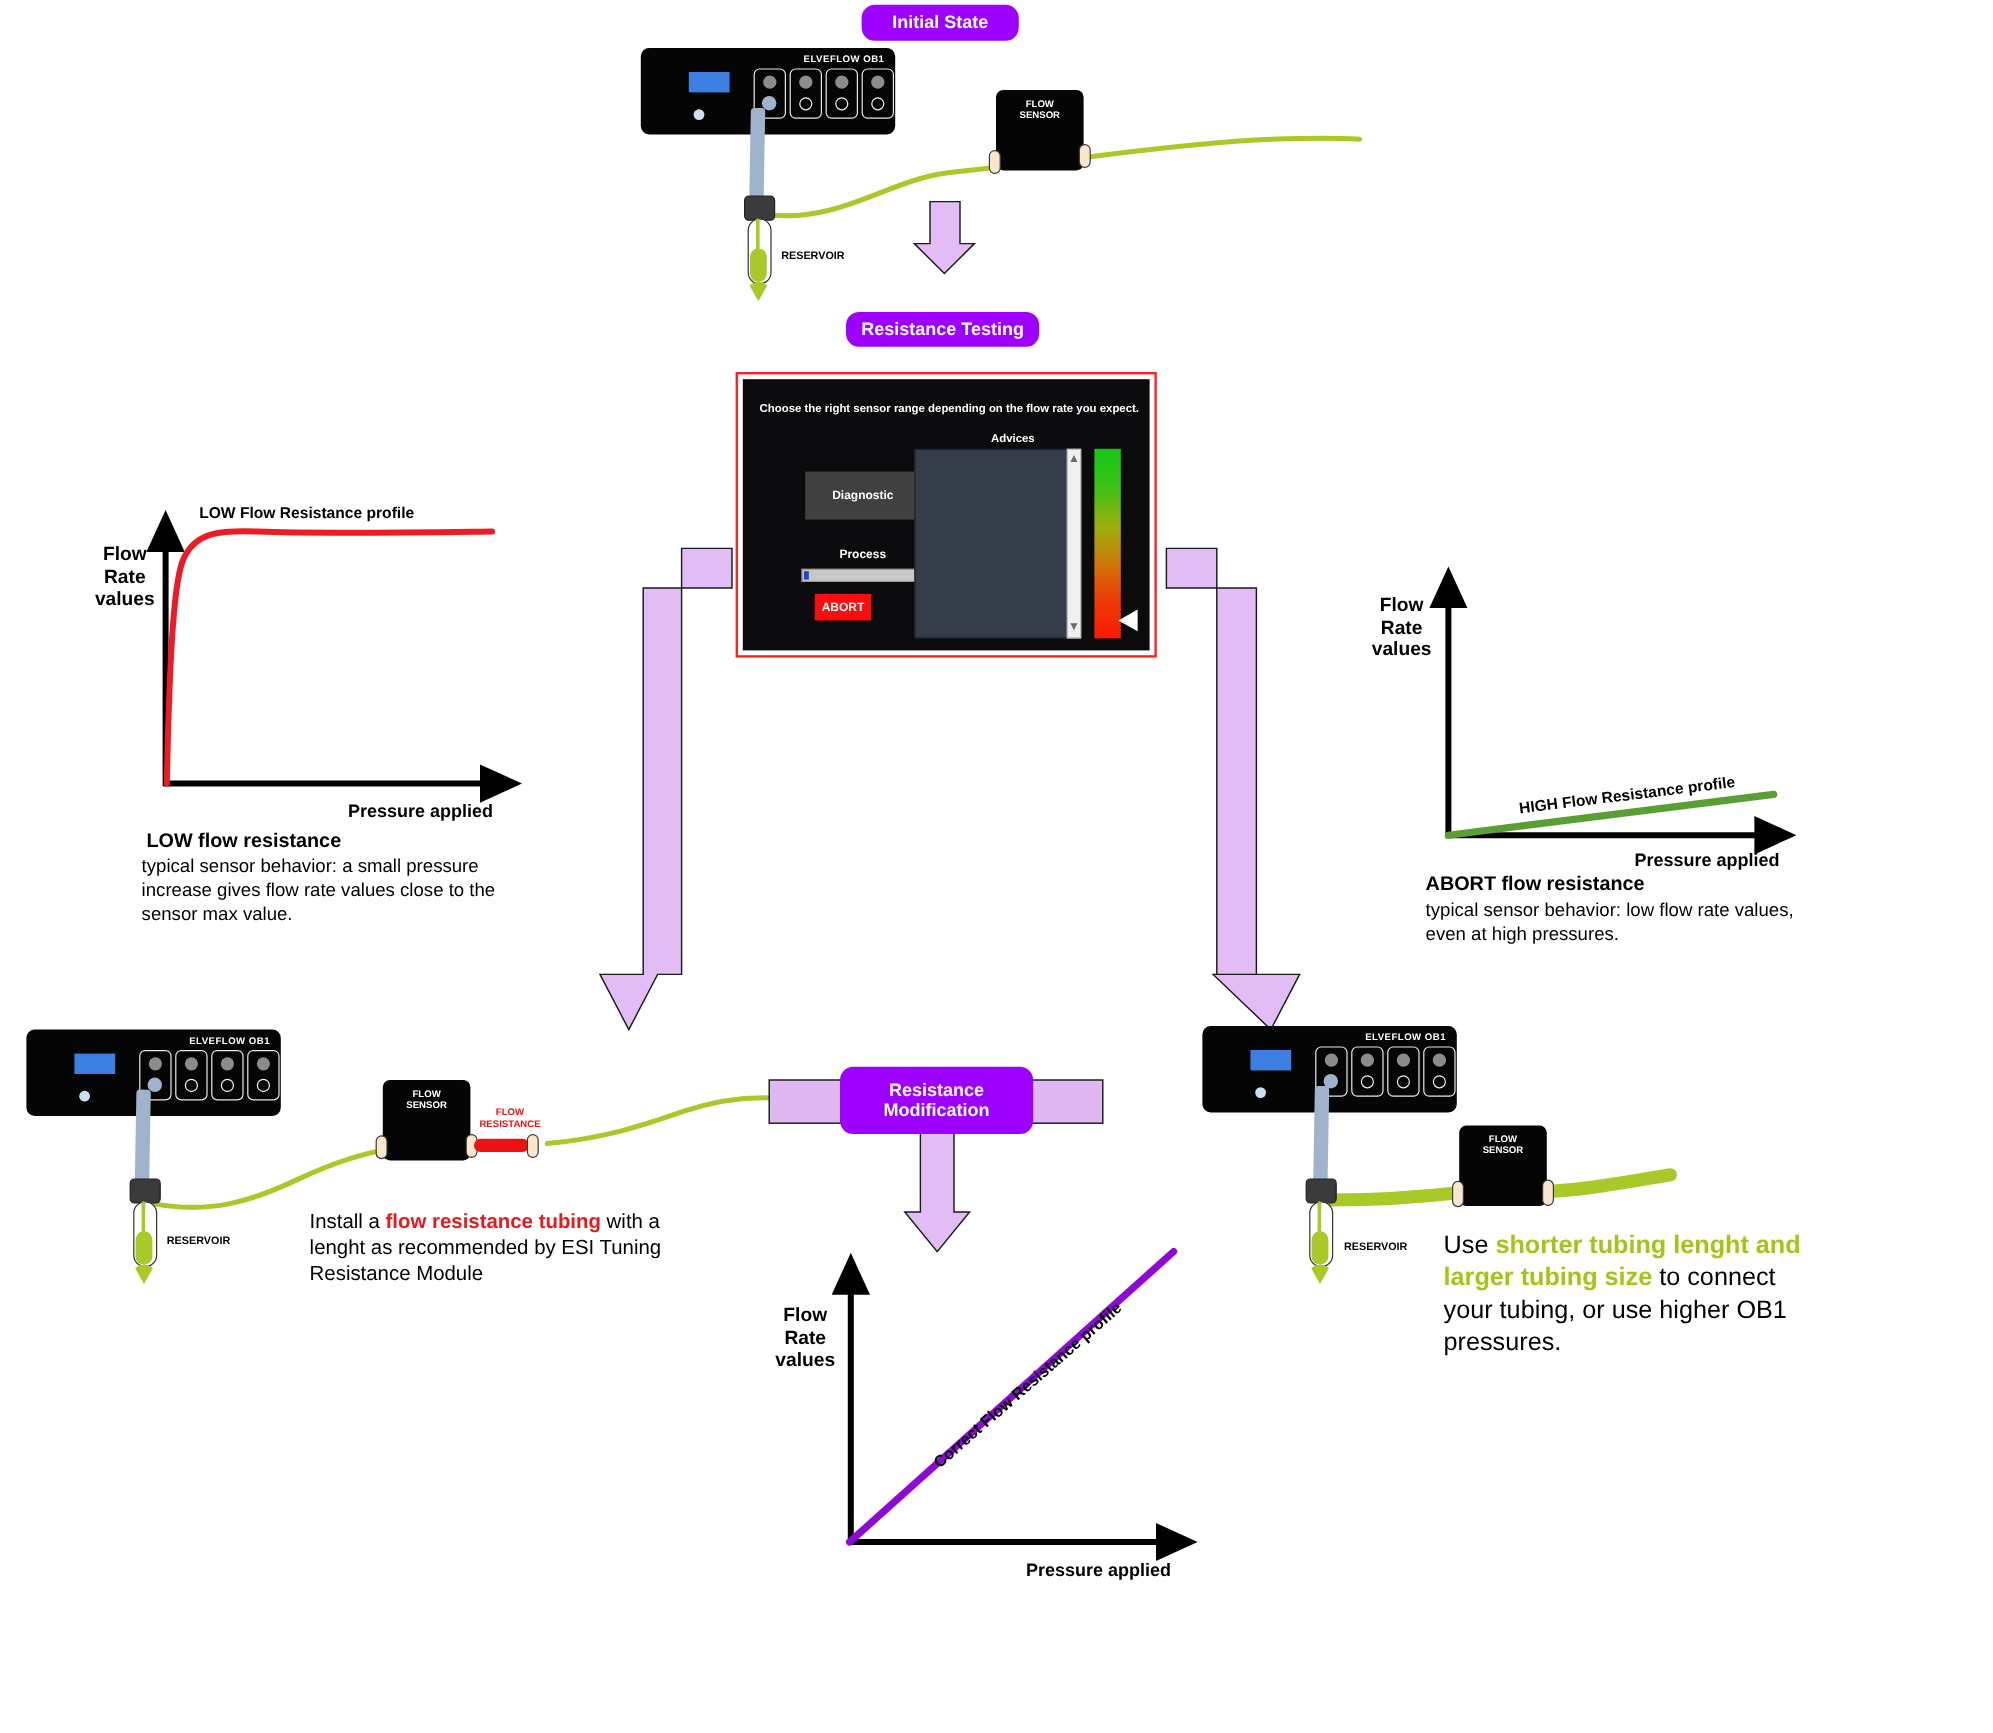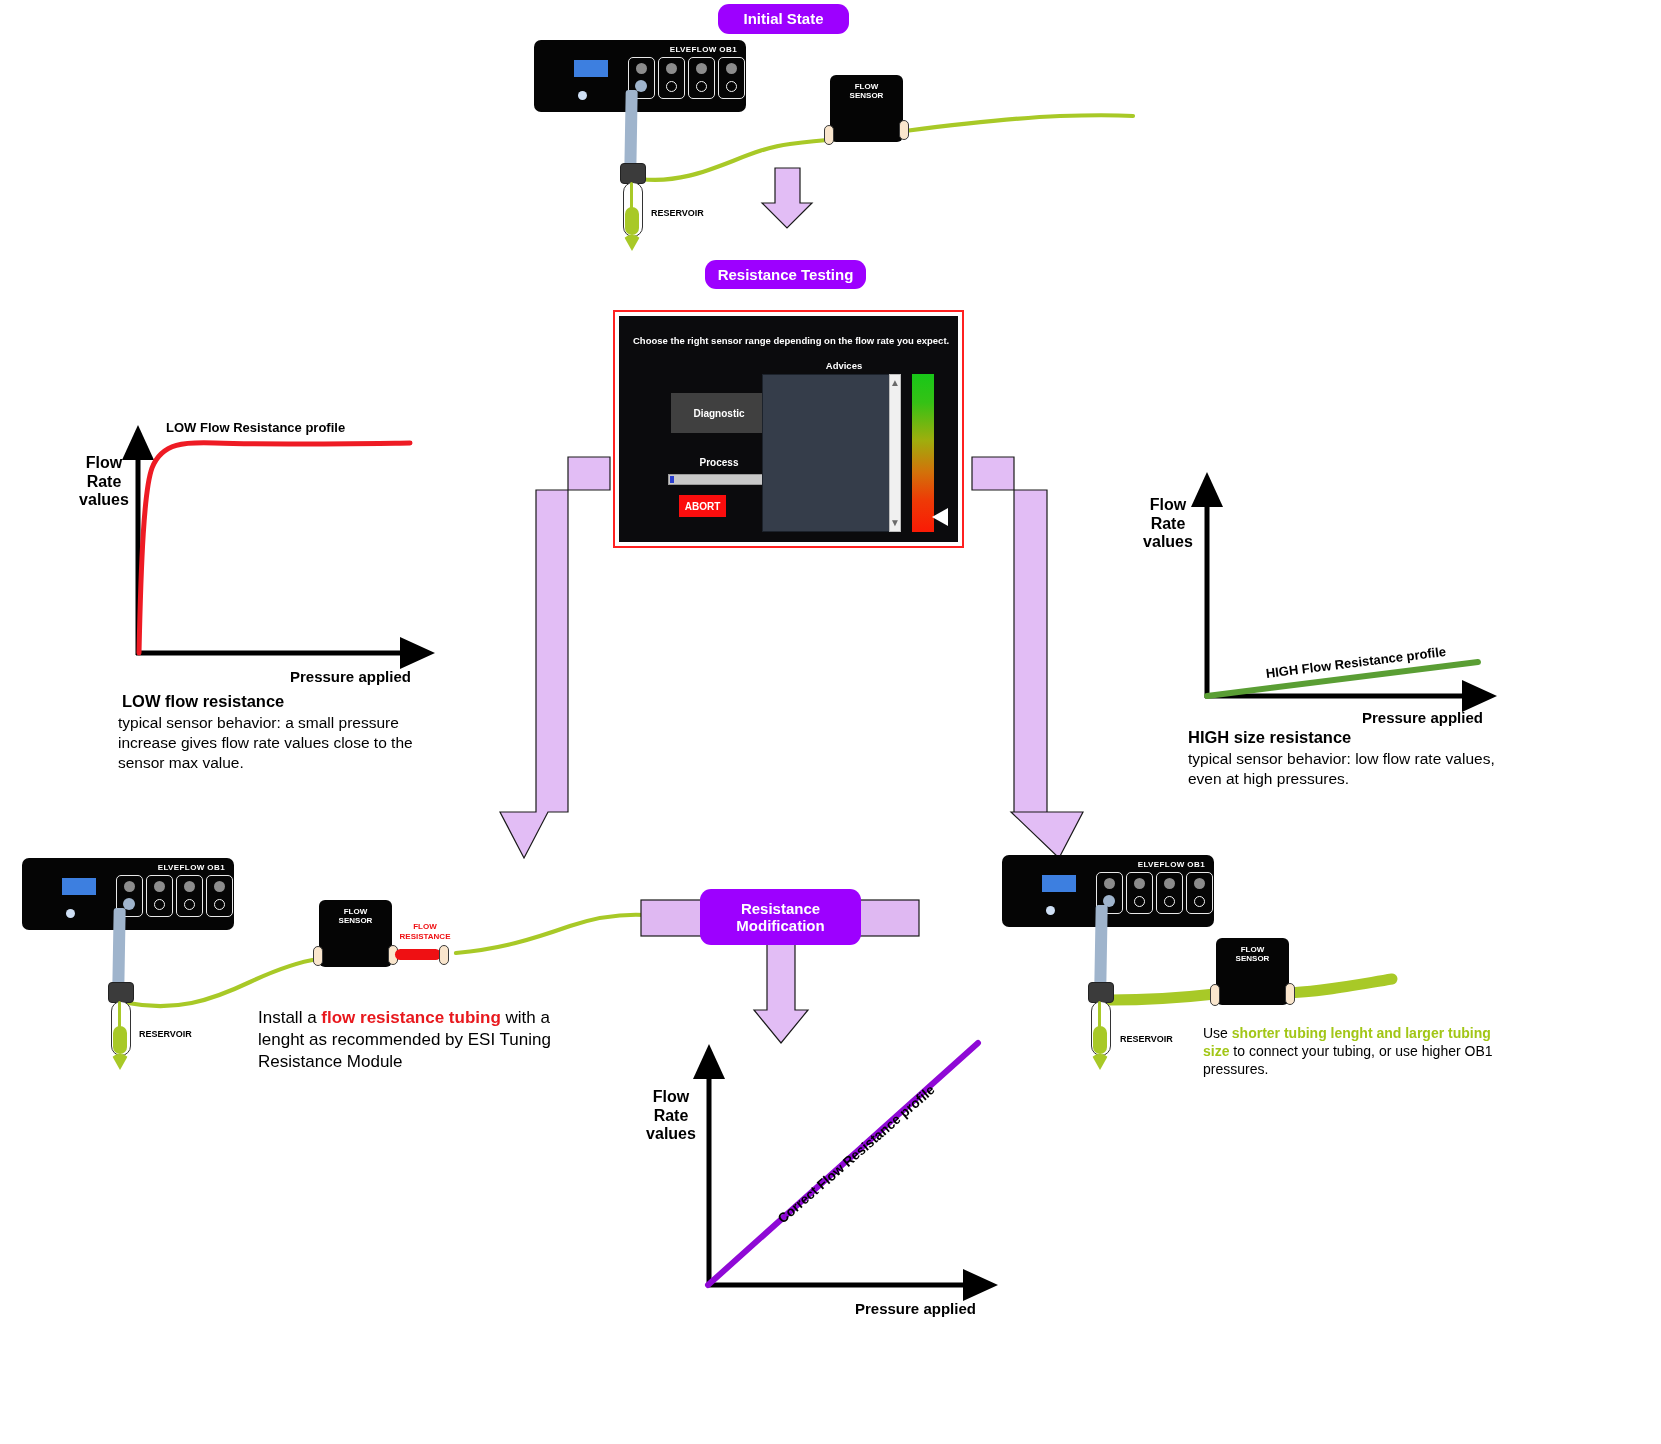--- a/index.html
+++ b/index.html
@@ -210,21 +210,21 @@
 <div class="desc-title" style="left:122px;top:692px;font-size:16.5px;">LOW flow resistance</div>
 <div class="desc-body" style="left:118px;top:713px;width:336px;font-size:15.5px;"> typical sensor behavior: a small pressure increase gives flow rate values close to the sensor max value.</div>
 
 <div class="axis-cap" style="left:1137px;top:478px;width:62px;text-align:center;font-size:16px;white-space:pre-line;">
   <span>Flow
 Rate
 values</span>
 </div>
 <div class="axis-cap" style="left:1362px;top:709px;font-size:15px;">Pressure applied</div>
 <div class="profile-cap" style="left:1265px;top:666px;font-size:13px;transform:rotate(-7deg);transform-origin:left top;">HIGH Flow Resistance profile</div>
-<div class="desc-title" style="left:1188px;top:728px;font-size:16.5px;">HIGH size resistance</div>
+<div class="desc-title" style="left:1188px;top:728px;font-size:16.5px;">ABORT flow resistance</div>
 <div class="desc-body" style="left:1188px;top:749px;width:320px;font-size:15.5px;">typical sensor behavior: low flow rate values, even at high pressures.</div>
 
 <div class="axis-cap" style="left:640px;top:1070px;width:62px;text-align:center;font-size:16px;white-space:pre-line;">
   <span>Flow
 Rate
 values</span>
 </div>
 <div class="axis-cap" style="left:855px;top:1300px;font-size:15px;">Pressure applied</div>
 <div class="profile-cap" style="left:775px;top:1215px;font-size:13.5px;transform:rotate(-41deg);transform-origin:left top;">Correct Flow Resistance profile</div>
 
@@ -309,15 +309,15 @@
 
 <div class="sensor" style="left:1216px;top:938px;width:73px;height:67px;">
   <div class="sensor-label" style="top:7px;font-size:8px;">
     <span>FLOW</span><br>
     <span>SENSOR</span>
   </div>
 </div>
 <div class="fitting abs" style="left:1210px;top:984px;width:8px;height:20px;"></div>
 <div class="fitting abs" style="left:1285px;top:983px;width:8px;height:20px;"></div>
 
-<div class="desc-body abs" style="left:1203px;top:1025px;width:300px;font-size:14px;">
+<div class="desc-body abs" style="left:1203px;top:1025px;width:300px;font-size:21px;">
   <span>Use </span><span class="hl-green">shorter tubing lenght and larger tubing size</span><span> to connect your tubing, or use higher OB1 pressures.</span>
 </div>
 
 </body></html>

